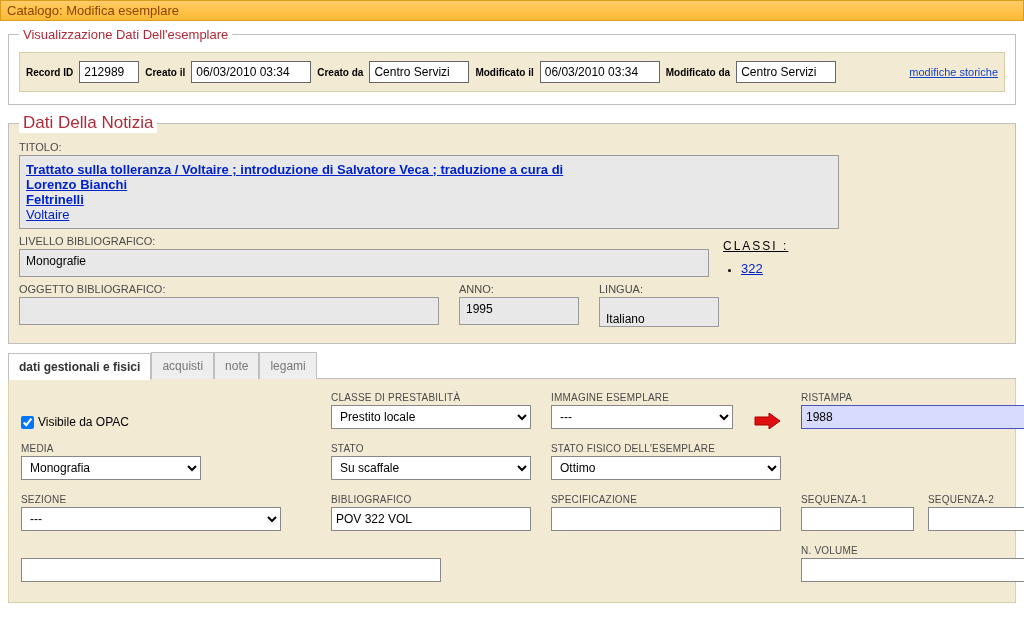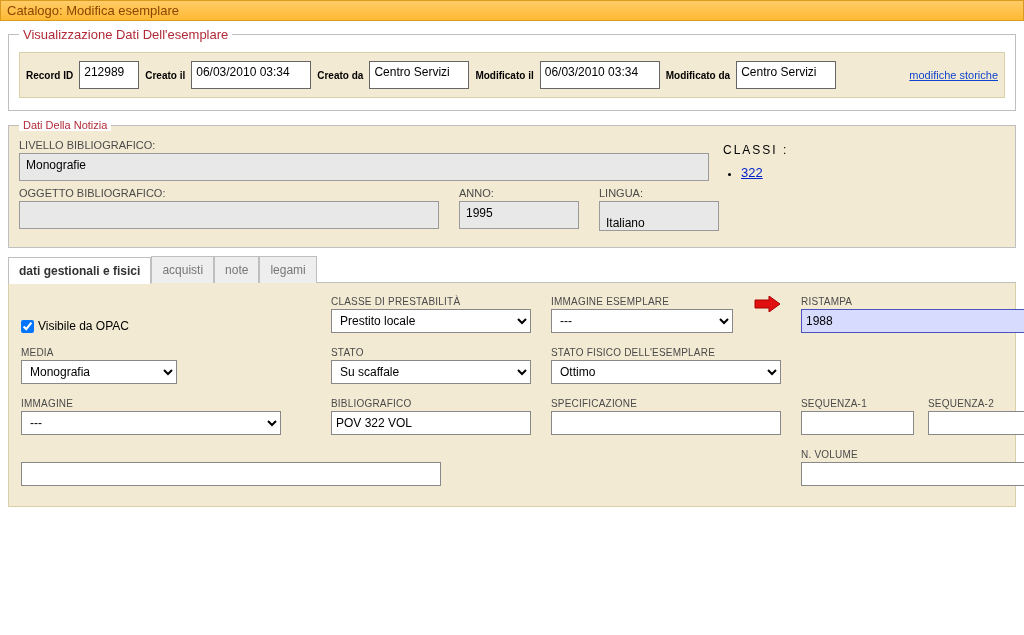--- a/index.html
+++ b/index.html
@@ -41,36 +41,36 @@
     align-items: center;
     gap: 6px;
     flex-wrap: nowrap;
   }
   .meta-label { font-weight: bold; font-size: 10px; white-space: nowrap; }
   .ro-box {
     background: #fff;
     border: 1px solid #666;
     padding: 2px 4px;
     font-size: 12px;
-    height: 28px;
+    height: 22px;
     line-height: 16px;
   }
   .link {
     color: #1144cc;
     text-decoration: underline;
     cursor: pointer;
   }
   fieldset.notizia {
     border: 1px solid #bfbfbf;
     padding: 8px 10px 10px 10px;
     background: #f3ead3;
   }
   fieldset.notizia > legend {
     color: #b02a37;
-    font-size: 11px;
+    font-size: 17px;
     padding: 0 4px;
     background: #fff;
   }
   .field-row { margin-bottom: 6px; }
   .field-label {
     color: #4a4a4a;
     font-size: 11px;
     margin-bottom: 2px;
   }
   .big-box {
@@ -88,20 +88,21 @@
   }
   .notizia-links a.author { font-weight: normal; }
   .cols {
     display: flex;
     gap: 4px;
     align-items: flex-start;
   }
   .col { display: flex; flex-direction: column; }
   .classi {
     margin-top: 4px;
+    text-decoration: underline;
   }
   .classi .lbl { font-size: 12px; letter-spacing: 2px; }
   .classi ul { margin: 8px 0 0 18px; }
   .classi a { color: #0022cc; text-decoration: underline; font-size: 13px; }
   
   .tab-wrap {
     background: #f3ead3;
     border: 1px solid #d9cfa9;
     border-top: none;
     padding: 14px 12px 20px 12px;
@@ -196,20 +197,29 @@
       <span class="ro-box" style="width:100px">Centro Servizi</span>
 
       <a class="link" style="margin-left:auto">modifiche storiche</a>
     </div>
   </fieldset>
 
   <fieldset class="outer" style="padding:0;border:none">
     <fieldset class="notizia">
       <legend>Dati Della Notizia</legend>
 
+      <div class="field-row">
+        <div class="field-label">TITOLO:</div>
+        <div class="big-box notizia-links" style="width:820px">
+          <a>Trattato sulla tolleranza / Voltaire ; introduzione di Salvatore Veca ; traduzione a cura di</a><br>
+          <a>Lorenzo Bianchi</a><br>
+          <a>Feltrinelli</a><br>
+          <a class="author">Voltaire</a>
+        </div>
+      </div>
 
       <div class="cols">
         <div class="col" style="flex:0 0 700px">
           <div class="field-row">
             <div class="field-label">LIVELLO BIBLIOGRAFICO:</div>
             <div class="big-box" style="width:690px;height:26px;padding:4px 6px">Monografie</div>
           </div>
           <div class="field-row" style="display:flex;gap:20px">
             <div style="flex:0 0 420px">
               <div class="field-label">OGGETTO BIBLIOGRAFICO:</div>
@@ -249,60 +259,60 @@
       <div class="checkbox-row">
         <input type="checkbox" checked="" style="">
         <span>Visibile da OPAC</span>
       </div>
       <div>
         <div class="fg-label">CLASSE DI PRESTABILITÀ</div>
         <select class="fg-input">
           <option>Prestito locale</option>
         </select>
       </div>
-      <div style="display:flex;align-items:flex-start;gap:20px">
+      <div style="display:flex;align-items:flex-end;gap:20px">
         <div style="flex:1">
           <div class="fg-label">IMMAGINE ESEMPLARE</div>
           <select class="fg-input">
             <option>---</option>
           </select>
         </div>
         <span class="red-arrow">
           <svg viewBox="0 0 28 16">
               <path d="M2 4 L16 4 L16 0 L27 8 L16 16 L16 12 L2 12 Z" fill="#e01010" stroke="#a00" stroke-width="1"></path>
             </svg>
         </span>
       </div>
       <div>
         <div class="fg-label">RISTAMPA</div>
         <input class="fg-input highlight-input" value="1988" style="">
       </div>
 
       <div>
         <div class="fg-label">MEDIA</div>
-        <select class="fg-input" style="width:156px">
+        <select class="fg-input" style="width:180px">
           <option>Monografia</option>
         </select>
       </div>
       <div>
         <div class="fg-label">STATO</div>
         <select class="fg-input">
           <option>Su scaffale</option>
         </select>
       </div>
       <div>
         <div class="fg-label">STATO FISICO DELL'ESEMPLARE</div>
         <select class="fg-input">
           <option>Ottimo</option>
         </select>
       </div>
       <div></div>
 
       <div>
-        <div class="fg-label">IMMAGINE</div>
+        <div class="fg-label">SEZIONE</div>
         <select class="fg-input" style="width:260px">
           <option>---</option>
         </select>
       </div>
       <div>
         <div class="fg-label">BIBLIOGRAFICO</div>
         <input class="fg-input" value="POV 322 VOL" style="">
       </div>
       <div>
         <div class="fg-label">SPECIFICAZIONE</div>

